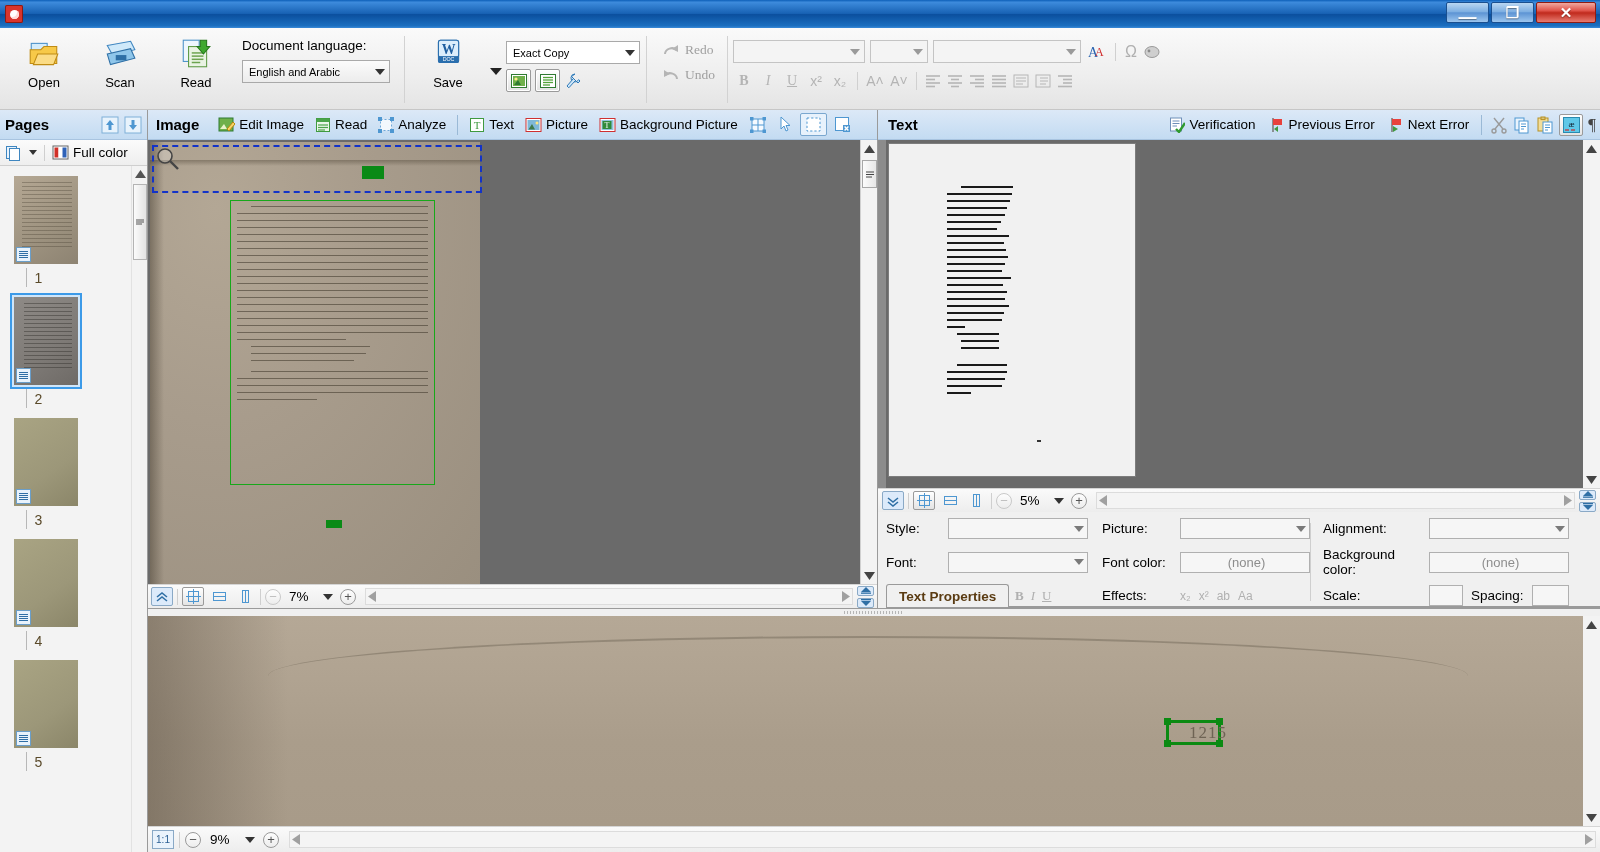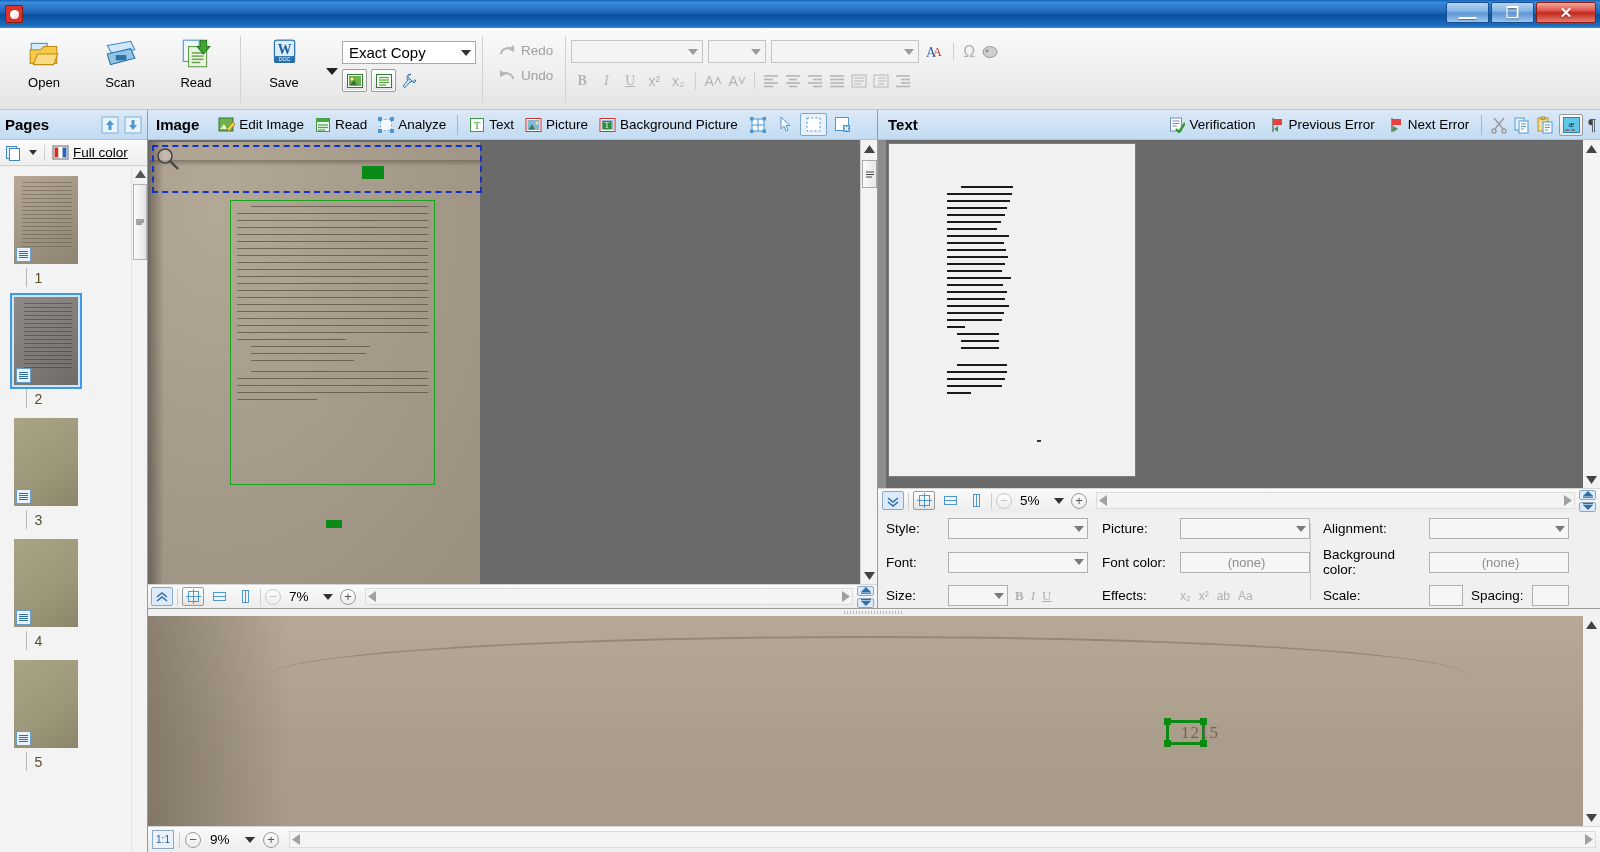--- a/index.html
+++ b/index.html
@@ -86,21 +86,21 @@
   .icon32 { width: 34px; height: 34px; display: block; }
   .icon16 { width: 19px; height: 19px; display: block; }
 
   .smallstack { display: flex; flex-direction: column; gap: 6px; padding-top: 8px; }
 
   .lang-block { display: flex; flex-direction: column; justify-content: flex-start; padding: 6px 8px 0 8px; }
   .lang-block .lbl { font-size: 13.5px; margin-bottom: 7px; }
   .combo {
     background: #fff; border: 1px solid #a9a9a9;
     height: 23px; display: flex; align-items: center;
-    padding: 0 4px 0 6px; font-size: 15px; color: #000;
+    padding: 0 4px 0 6px; font-size: 11px; color: #000;
     position: relative;
   }
   .combo.flat { background: linear-gradient(to bottom,#fbfbfb,#ececec); }
   .combo .arrow {
     margin-left: auto; width: 0; height: 0;
     border-left: 5px solid transparent; border-right: 5px solid transparent;
     border-top: 6px solid #333;
   }
   .combo.disabled { color: #9a9a9a; background: #f4f4f4; border-color: #c4c4c4; }
   .combo.disabled .arrow { border-top-color: #9a9a9a; }
@@ -112,21 +112,21 @@
     border-top: 7px solid #222;
   }
   .modecol { display: flex; flex-direction: column; padding-top: 9px; }
   .modecol .row2 { display: flex; align-items: center; gap: 4px; margin-top: 5px; }
   .togglebtn {
     width: 25px; height: 23px; border: 1px solid #9a9a9a; border-radius: 2px;
     background: linear-gradient(to bottom,#ffffff,#e2e2e2);
     display: flex; align-items: center; justify-content: center;
     box-shadow: inset 0 0 0 1px #fff;
   }
-  .undo-col { display: flex; flex-direction: column; padding: 10px 6px 0 10px; gap: 9px; }
+  .undo-col { display: flex; flex-direction: column; padding: 10px 6px 0 10px; gap: 9px; font-family: Liberation Serif, serif; }
   .dimbtn { display: flex; align-items: center; gap: 5px; color: #a0a0a0; font-size: 13.5px; }
 
   .fmt-col { display: flex; flex-direction: column; padding-top: 8px; }
   .fmt-row { display: flex; align-items: center; gap: 5px; }
   .fmt-row.r2 { margin-top: 8px; gap: 2px; }
   .fmt-btn {
     width: 22px; height: 19px; display: flex; align-items: center; justify-content: center;
     color: #b4b4b4; font-size: 14px;
   }
   .sep-v { width: 1px; height: 18px; background: #d0d0d0; margin: 0 4px; }
@@ -143,21 +143,20 @@
     height: 30px; flex: 0 0 30px;
     background: linear-gradient(to bottom,#dce9f7,#c3dbf2);
     display: flex; align-items: center; padding: 0 5px;
     border-bottom: 1px solid #a8c4e0;
   }
   .panel-head .ttl { font-weight: bold; font-size: 15px; }
   .pages-subbar {
     height: 26px; flex: 0 0 26px; display: flex; align-items: center;
     gap: 4px; padding: 0 5px; border-bottom: 1px solid #cfcfcf;
     background: linear-gradient(to bottom,#fbfbfb,#eeeeee);
-    text-decoration: underline;
   }
   .pages-subbar .cap { font-size: 13.5px; }
   .thumbs {
     flex: 1 1 auto; overflow: hidden; position: relative;
     background: #f3f3f3; display: flex;
   }
   .thumbs-col { flex: 1 1 auto; padding: 6px 0 0 10px; }
   .thumb-wrap { margin-bottom: 6px; }
   .thumb {
     width: 72px; height: 96px; border: 2px solid transparent;
@@ -334,21 +333,21 @@
   .bot-curve {
     position: absolute; left: 120px; top: 20px; width: 1200px; height: 40px;
     border-top: 2px solid rgba(90,80,65,.35);
     border-radius: 50% / 100% 100% 0 0;
   }
   .bot-left {
     position: absolute; left: 0; top: 0; width: 140px; height: 100%;
     background: linear-gradient(to right, rgba(70,60,48,.38), rgba(70,60,48,0));
   }
   .pnum-box {
-    position: absolute; left: 1018px; top: 104px; width: 39px; height: 25px;
+    position: absolute; left: 1018px; top: 104px; width: 55px; height: 25px;
     border: 3px solid #0b8a12;
     display:flex; align-items:center; justify-content:center;
     font-size: 17px; color: #6e6354; letter-spacing: 1px;
     font-family: "Liberation Serif", serif;
     padding-left: 29px;
   }
   .handle { position: absolute; width: 7px; height: 7px; background: #0b8a12; }
   .bot-scroll-v { width: 17px; flex: 0 0 17px; background: #f3f3f3; position: relative; margin-left:auto; }
   .bottom-zoombar {
     height: 26px; flex: 0 0 26px; display: flex; align-items: center; gap: 5px;
@@ -416,20 +415,27 @@
           <rect x="9" y="9" width="17" height="19" fill="#e9f3e3" stroke="#5e9a45"></rect>
           <g stroke="#6ca34f" stroke-width="1.4">
             <line x1="12" y1="15" x2="23" y2="15"></line>
               <line x1="12" y1="18" x2="23" y2="18"></line>
             <line x1="12" y1="21" x2="23" y2="21"></line>
               <line x1="12" y1="24" x2="20" y2="24"></line>
           </g>
           <polygon points="20,3 26,3 26,9 29,9 23,16 17,9 20,9" fill="#3fa82e" stroke="#25761a"></polygon>
         </svg>
         <span class="lbl">Read</span>
+      </div>
+      <div class="lang-block">
+        <span class="lbl">Document language:</span>
+        <div class="combo flat" style="width:148px">
+          <span>English and Arabic</span>
+          <span class="arrow"></span>
+        </div>
       </div>
     </div>
 
     <div class="tgroup savecol">
       <div class="bigbtn">
         <svg class="icon32" viewBox="0 0 32 32">
           <rect x="7" y="3" width="19" height="21" rx="2" fill="#ffffff" stroke="#2a6fae"></rect>
           <rect x="7" y="3" width="19" height="16" rx="2" fill="#dceefb" stroke="#2a6fae"></rect>
           <text x="16.5" y="16" font-size="13" font-family="Liberation Serif, serif" font-weight="bold" fill="#1f5fa0" text-anchor="middle">W</text>
           <rect x="7" y="18" width="19" height="6" fill="#2a6fae"></rect>
@@ -1187,20 +1193,24 @@
                 <div class="pfield plain" style="width:52px">
                   <span></span>
                 </div>
                 <span class="prop-lbl">Spacing:</span>
                 <div class="pfield plain" style="width:58px">
                   <span></span>
                 </div>
               </div>
             </div>
 
+            <div class="tabstrip">
+              <div class="tab">Text Properties</div>
+              <div class="tab-rest"></div>
+            </div>
           </div>
         </div>
       </div>
 
       <div class="bottom-strip">
         <div class="grip">
             <i></i>
           </div>
         <div class="bottom-canvas">
           <div class="bot-scan">

